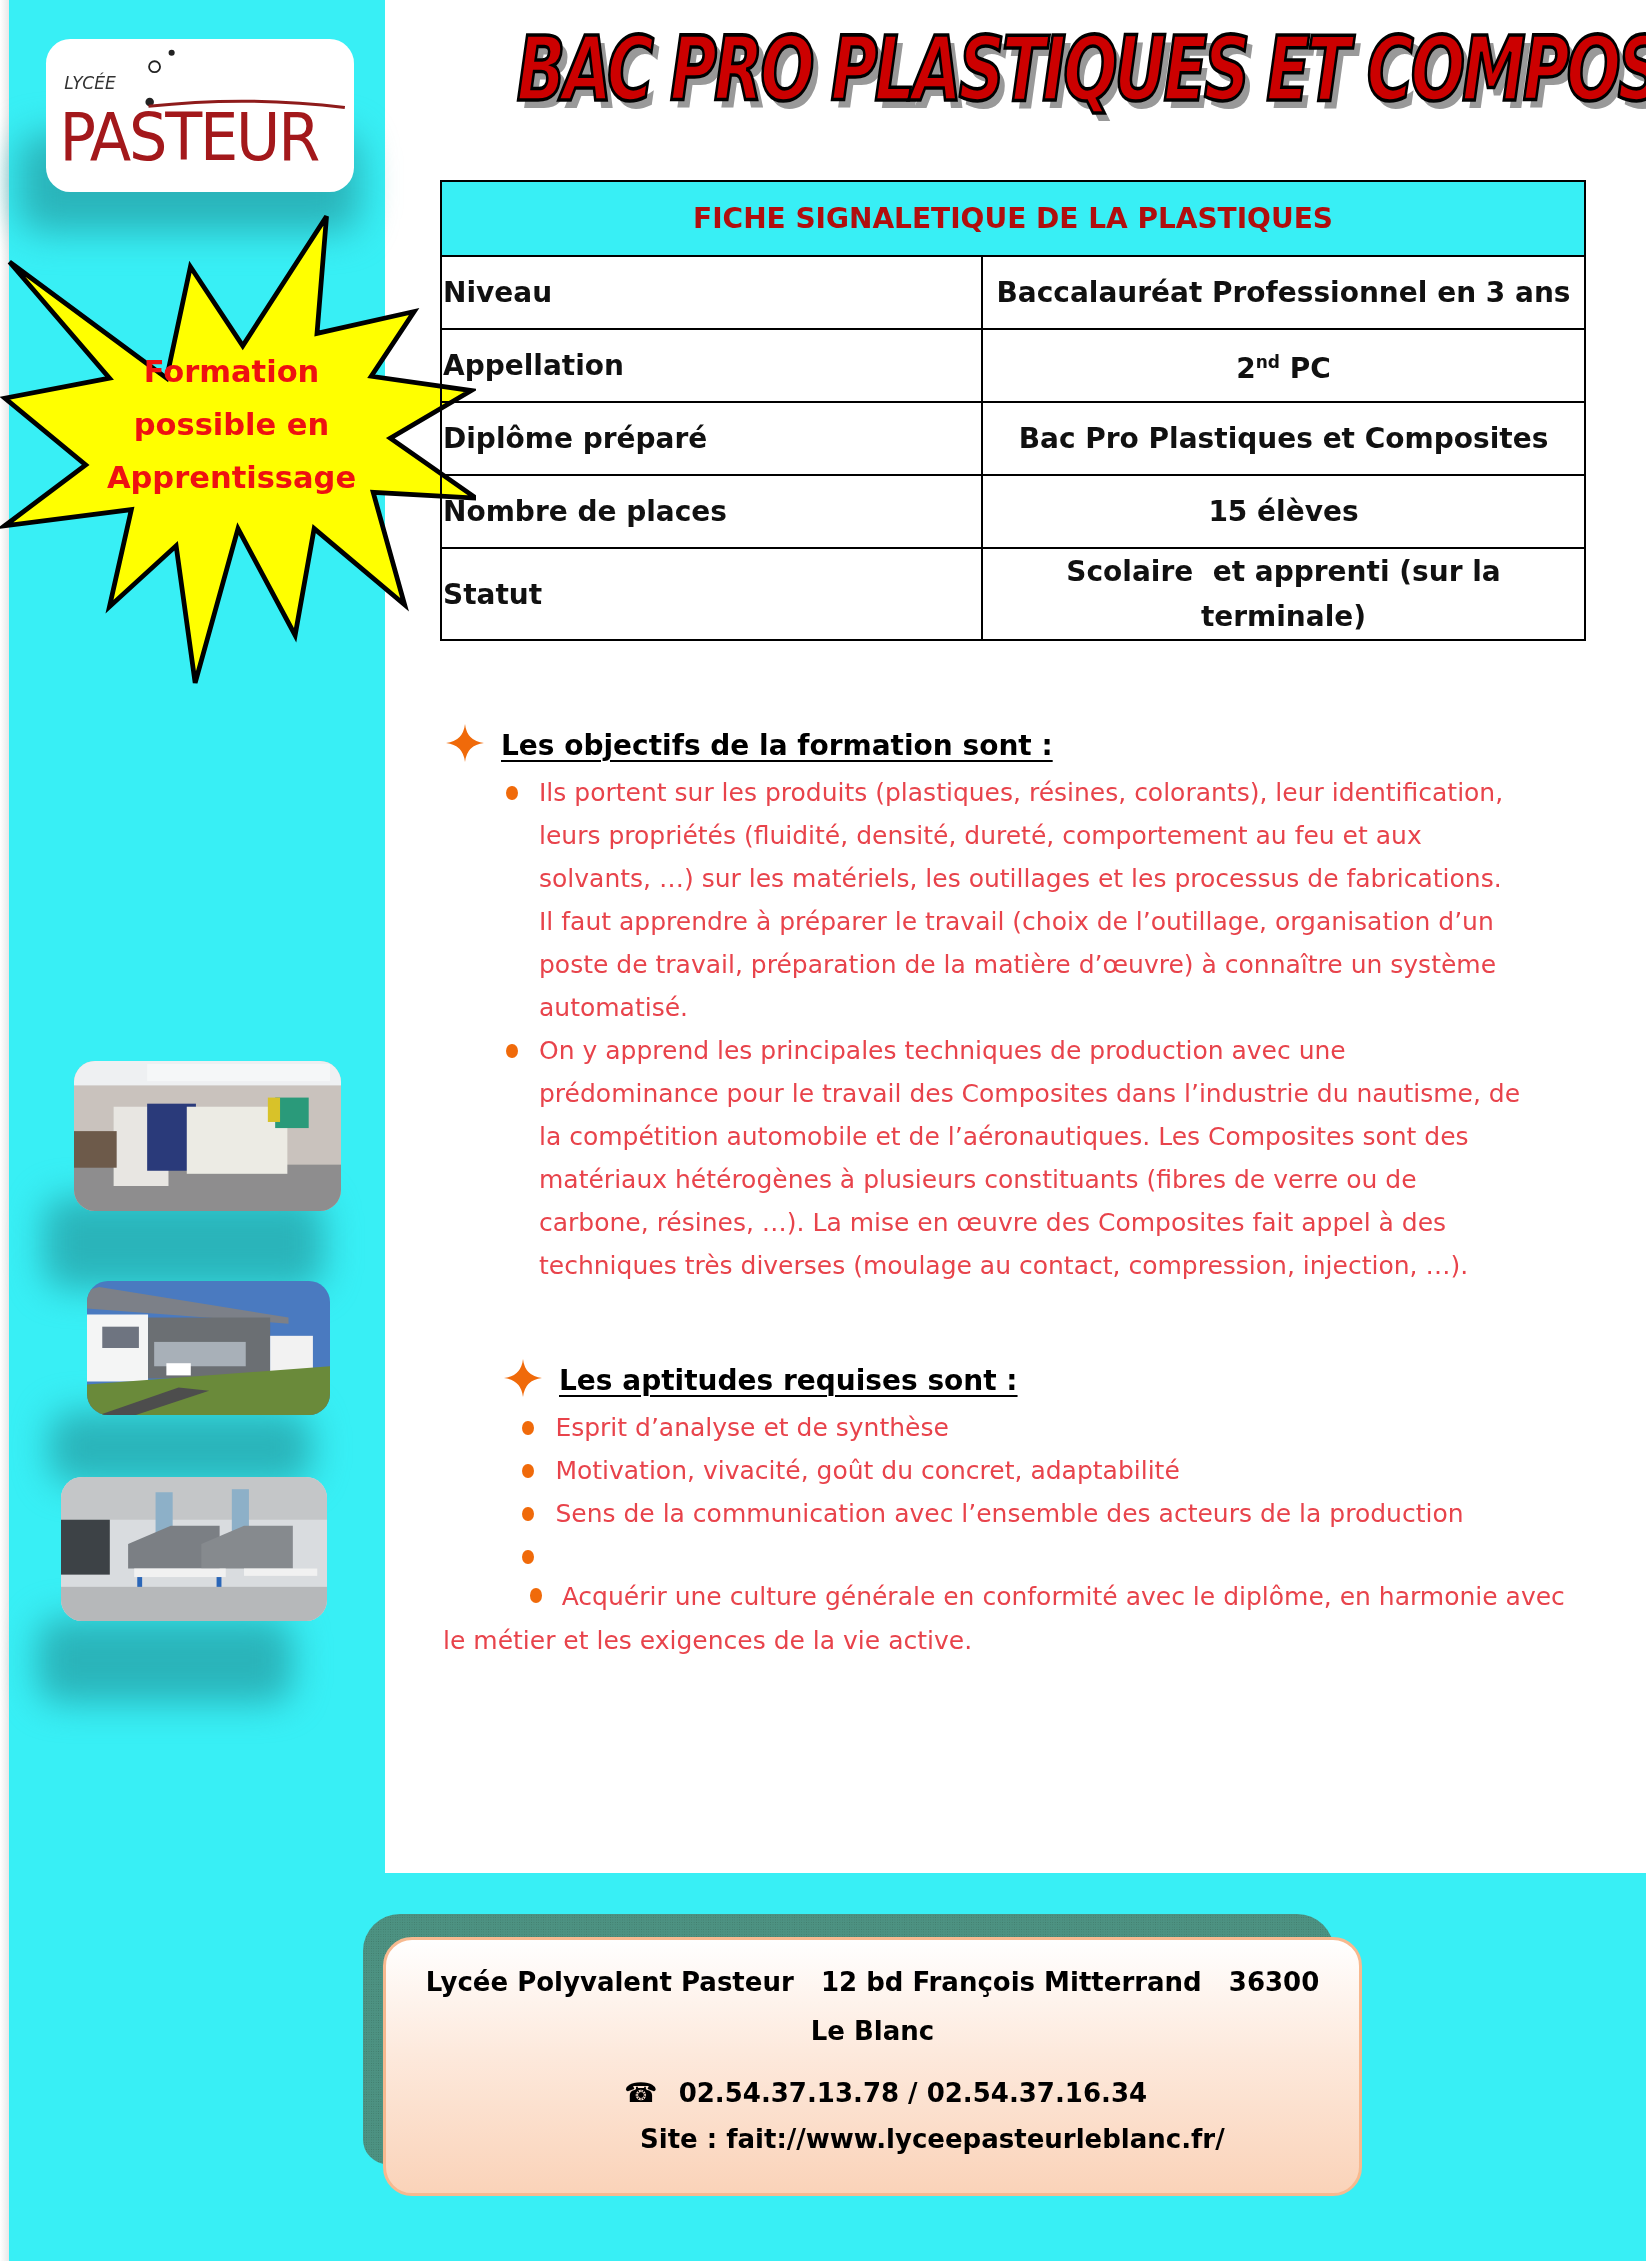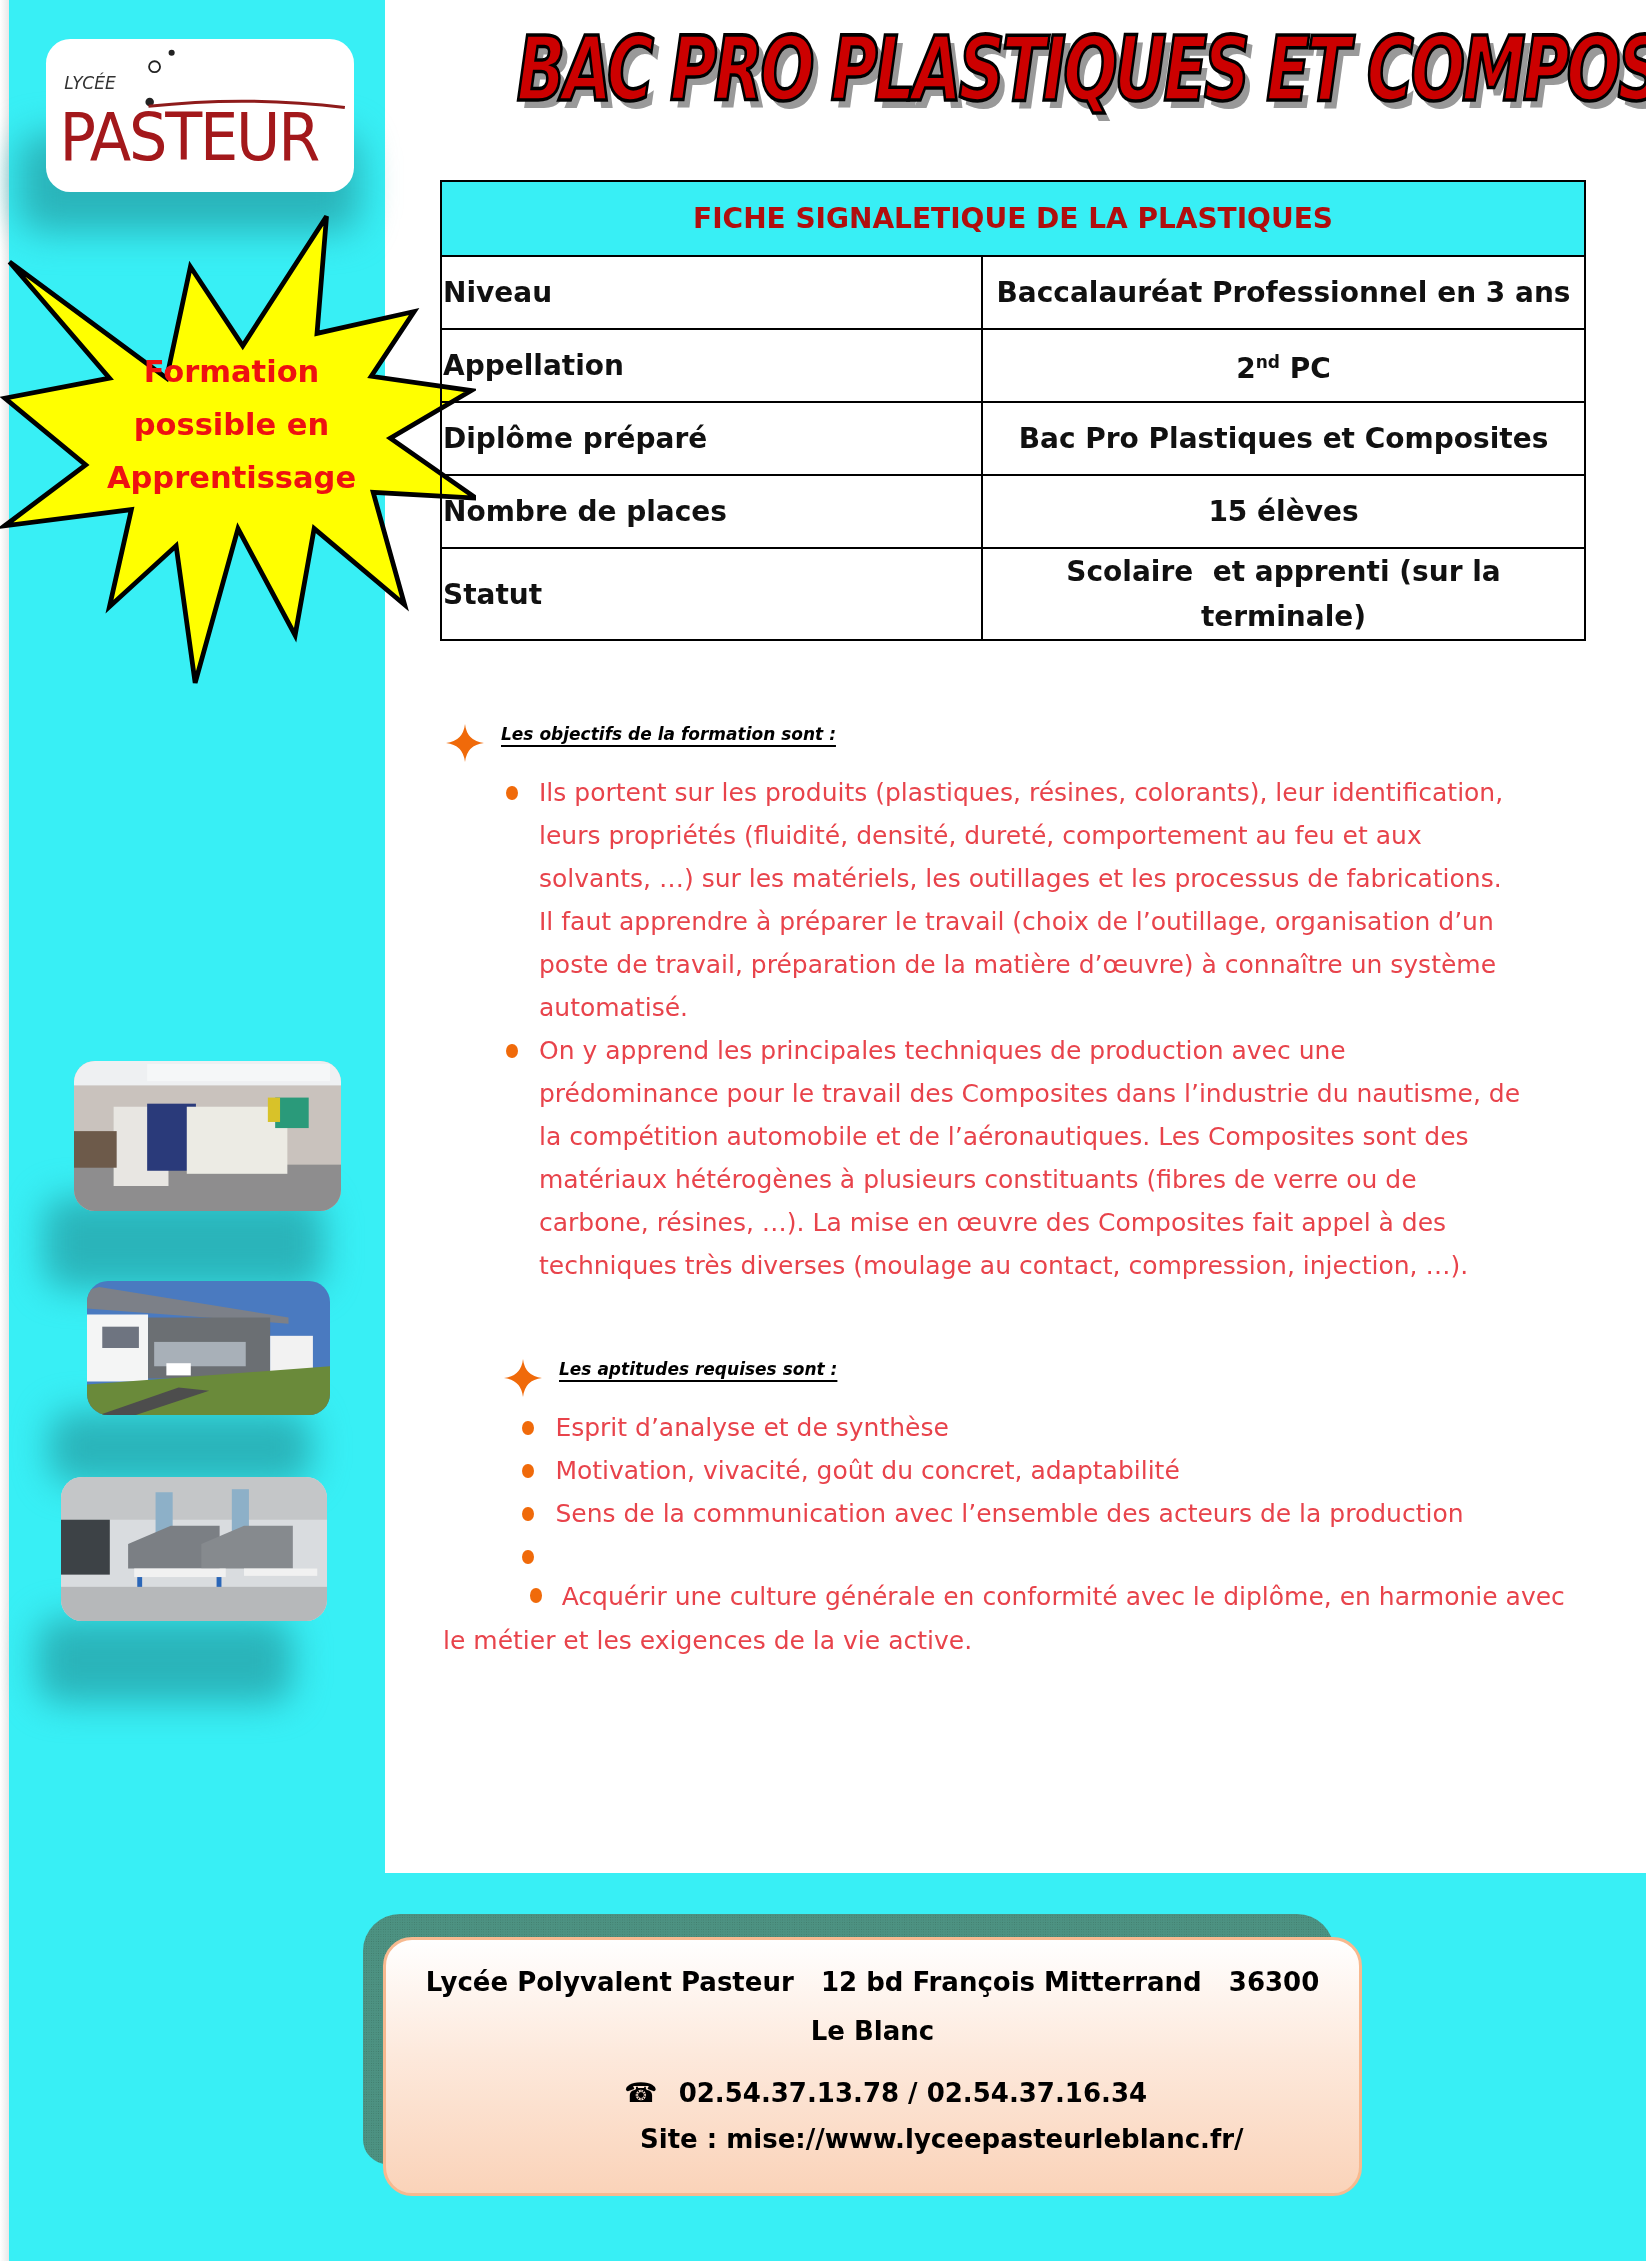--- a/index.html
+++ b/index.html
@@ -27,21 +27,21 @@
   #info-table td, #info-table th { border: 2.4px solid #000; font-size: 28px; font-weight: bold; color: #111; }
   #info-table th { background: #38eff5; color: #b00e0e; height: 71px; font-size: 28px; }
   #info-table td.label { width: 537px; text-align: left; }
   #info-table td.value { text-align: center; line-height: 45px; }
   #info-table tr.r { height: 73px; }
   #info-table tr.tall { height: 92px; }
   sup { font-size: 17px; }
 
   
   .section { position: absolute; font-family: "DejaVu Sans", sans-serif; }
-  .sec-head { display: flex; align-items: flex-start; font-size: 17px; font-weight: bold; color: #000; font-style: italic; }
+  .sec-head { display: flex; align-items: flex-end; font-size: 28px; font-weight: bold; color: #000; }
   .sec-head .txt { text-decoration: underline; text-decoration-thickness: 2.4px; text-underline-offset: 4.9px; }
   .sparkle { width: 38px; height: 38px; margin-right: 17px; }
   .bullets { list-style: none; margin: 0; padding: 0; }
   .bullets li { position: relative; color: #e8434b; font-size: 25px; line-height: 43px; padding-left: 38px; }
   .bullets li .dot { position: absolute; left: 4.9px; top: 15.3px; width: 12.2px; height: 14.7px; border-radius: 50%; background: #f06a0a; }
 
   #objectifs { left: 446px; top: 724px; width: 1075px; }
   #objectifs .bullets { margin-top: 8.5px; margin-left: 55px; }
   #aptitudes { left: 504px; top: 1359px; width: 1050px; }
   #aptitudes .bullets { margin-top: 8.5px; margin-left: 13.4px; }
@@ -202,15 +202,15 @@
 </div>
 
 <div id="footer-shadow"></div>
 <div id="footer-card">
   <div class="l1">Lycée Polyvalent Pasteur   12 bd François Mitterrand   36300</div>
   <div class="l2">Le Blanc</div>
   <div class="l3">
     <span class="phone-icon">☎</span>
     <span>02.54.37.13.78 / 02.54.37.16.34</span>
   </div>
-  <div class="l4">Site : mise://www.lyceepasteurleblanc.fr/</div>
+  <div class="l4">Site : fait://www.lyceepasteurleblanc.fr/</div>
 </div>
 
 
 </body></html>

